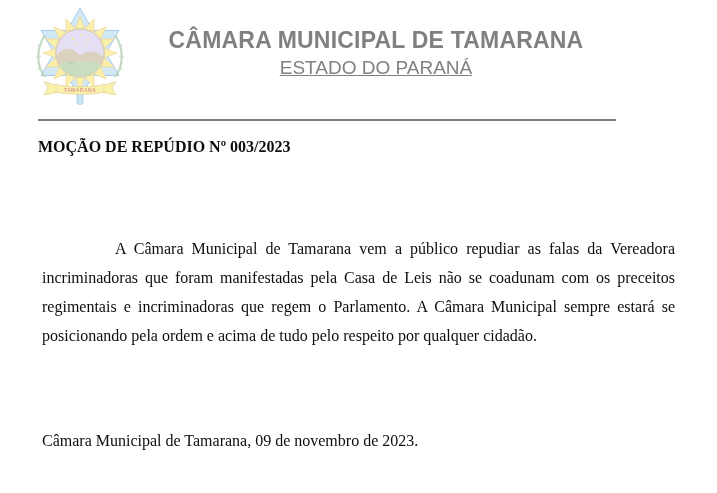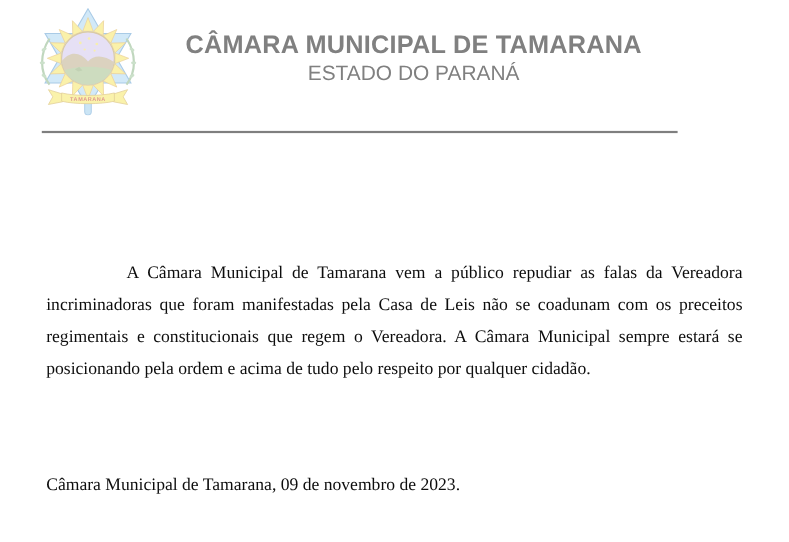--- a/index.html
+++ b/index.html
@@ -28,20 +28,21 @@
   }
   .header-subtitle {
     position: absolute;
     left: 36px; top: 57px; width: 680px;
     text-align: center;
     font-family: "Liberation Sans", sans-serif;
     font-weight: normal;
     font-size: 19px;
     line-height: 22px;
     color: #808080;
+    text-decoration: underline;
   }
   .header-rule {
     position: absolute;
     left: 38px; top: 119px;
     width: 578px; height: 2px;
     background: #7f7f7f;
   }
   .doc-title {
     position: absolute;
     left: 38px; top: 137px;
@@ -146,23 +147,24 @@
         <path d="M26,77.5 C38,80.5 62,80.5 74,77.5 L74,85 C62,88 38,88 26,85 Z" fill="#f5e75e"></path>
       </g>
       <text x="50" y="84.8" text-anchor="middle" font-family="Liberation Sans, sans-serif" font-size="5" font-weight="bold" letter-spacing="0.5" fill="#c0392b">TAMARANA</text>
     </g>
   </svg>
 
   <div class="header-title">CÂMARA MUNICIPAL DE TAMARANA</div>
   <div class="header-subtitle">ESTADO DO PARANÁ</div>
   <div class="header-rule"></div>
 
+  <div class="doc-title">MOÇÃO DE REPÚDIO Nº 003/2023</div>
 
   <div class="body-block">
     <div class="body-line first">A Câmara Municipal de Tamarana vem a público repudiar as falas da Vereadora</div>
     <div class="body-line">incriminadoras que foram manifestadas pela Casa de Leis não se coadunam com os preceitos</div>
-    <div class="body-line">regimentais e constitucionais que regem o Vereadora. A Câmara Municipal sempre estará se</div>
+    <div class="body-line">regimentais e incriminadoras que regem o Parlamento. A Câmara Municipal sempre estará se</div>
     <div class="body-line last">posicionando pela ordem e acima de tudo pelo respeito por qualquer cidadão.</div>
   </div>
 
   <div class="closing-line">Câmara Municipal de Tamarana, 09 de novembro de 2023.</div>
 
 </div>
 
 </body></html>

